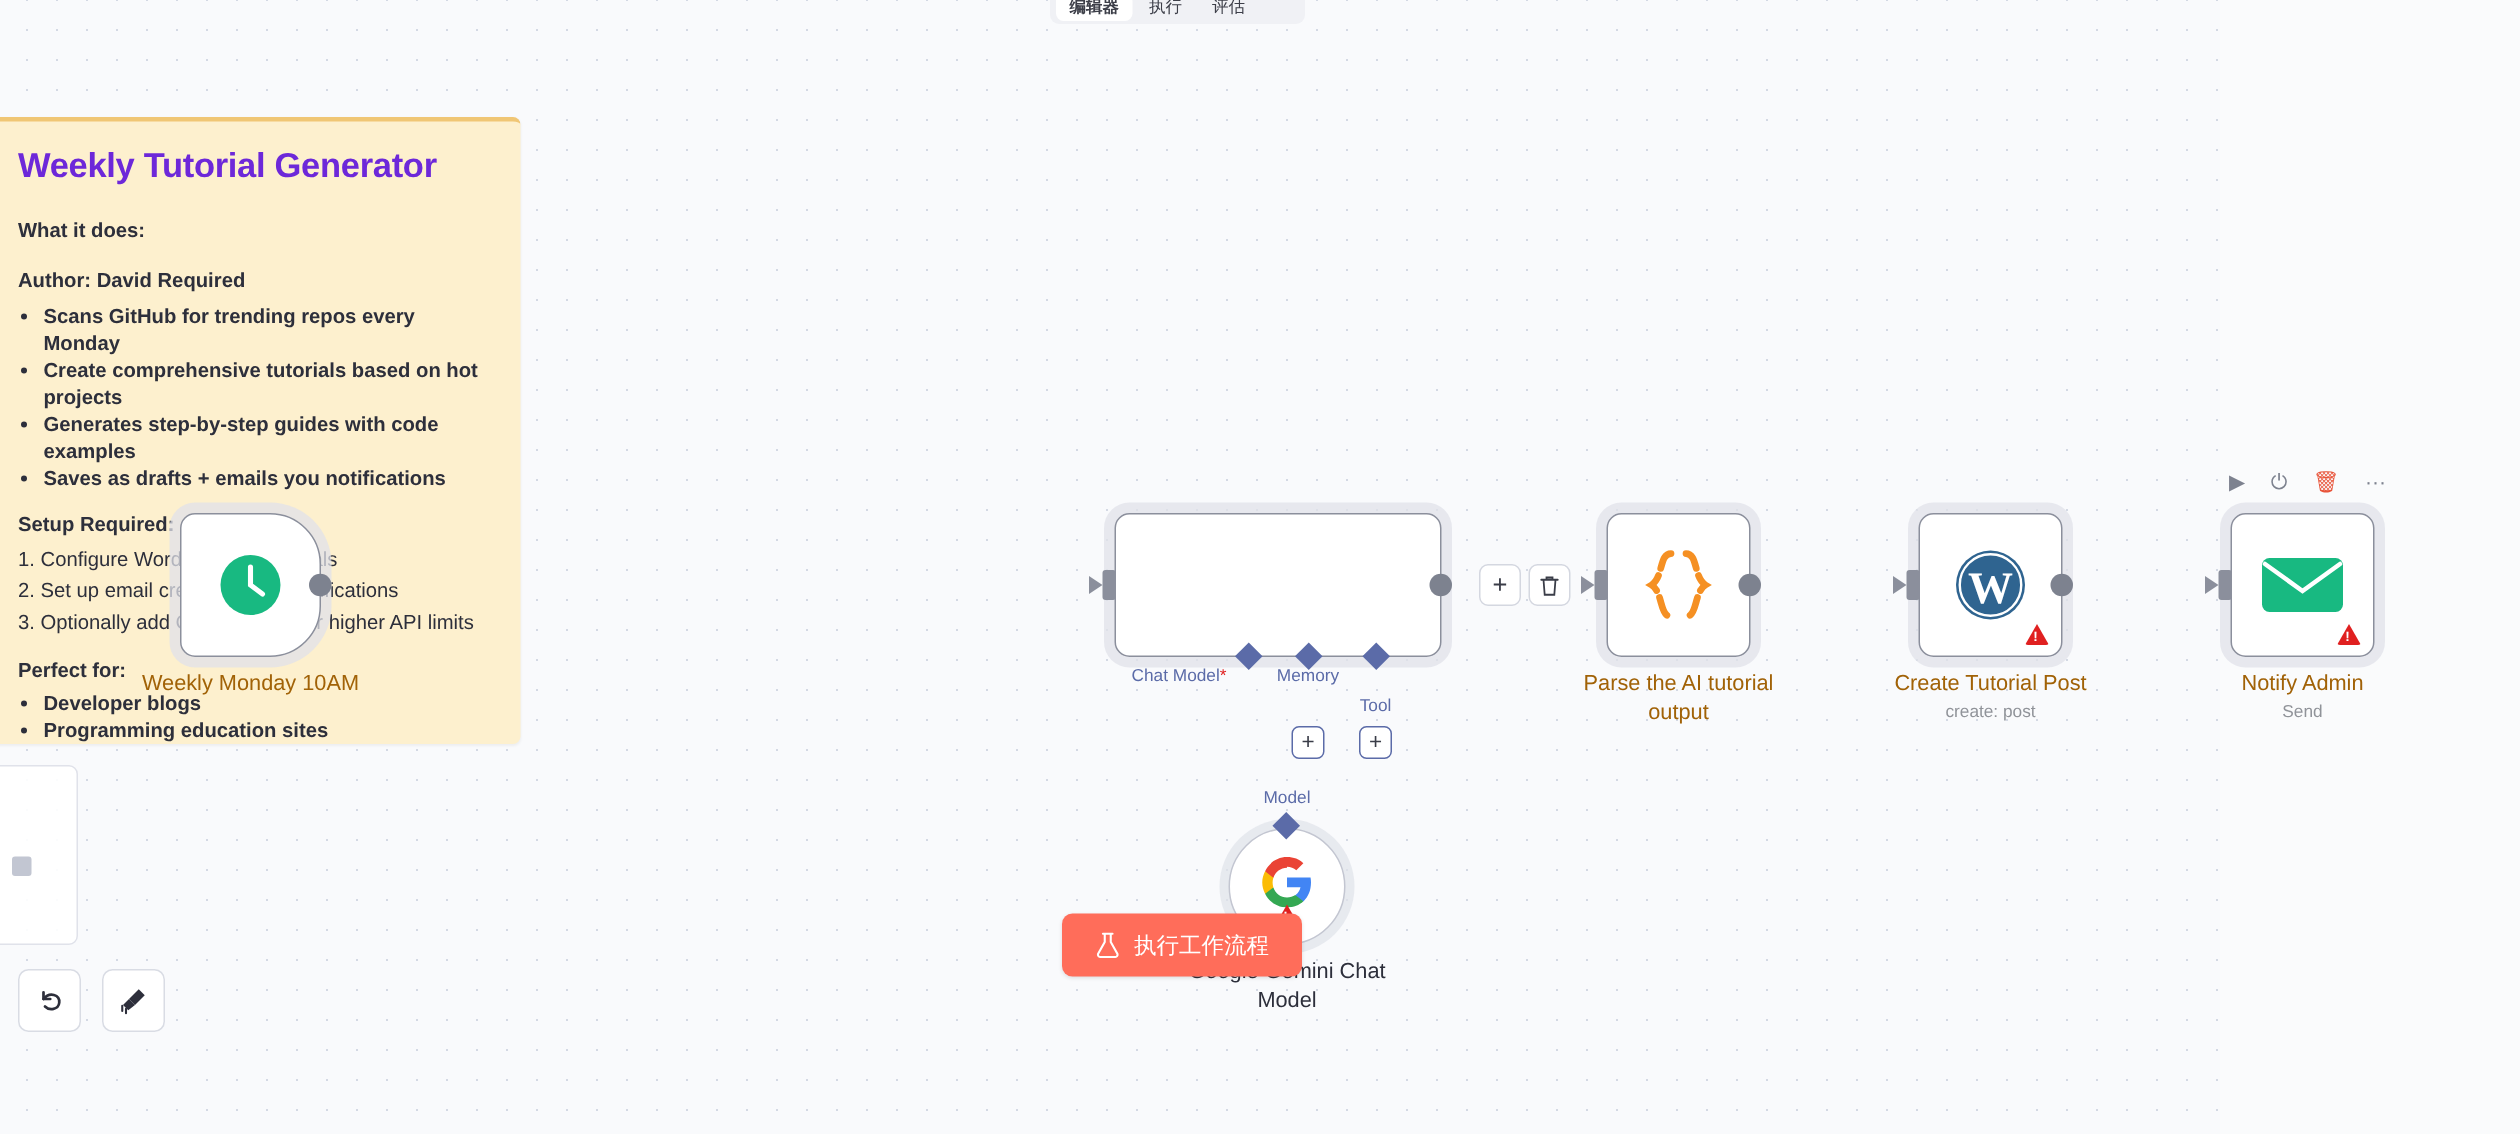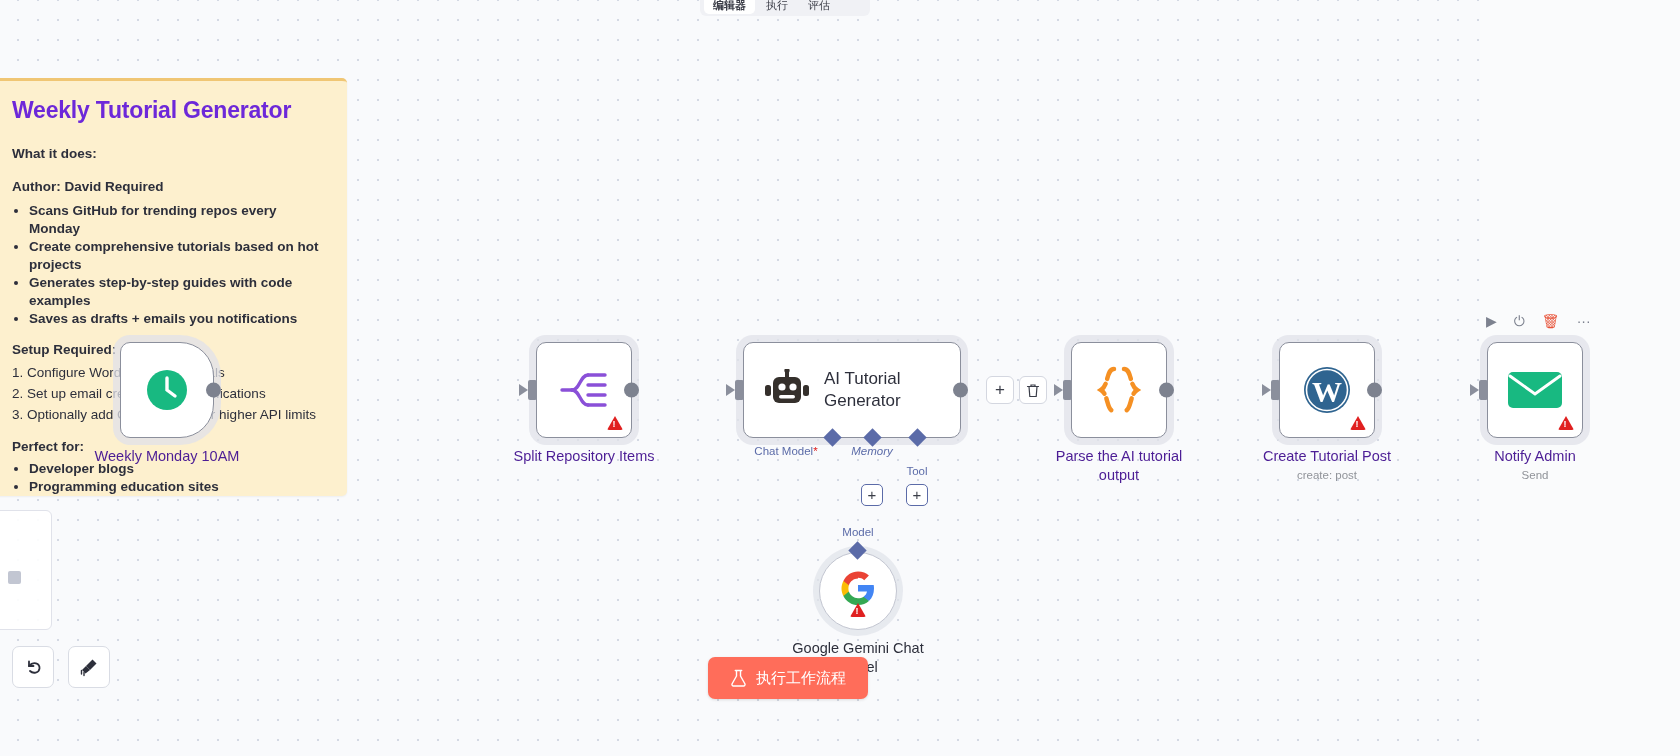--- a/index.html
+++ b/index.html
@@ -76,21 +76,21 @@
     border-radius: 10px;
     z-index: 20;
     display: flex; align-items: center; justify-content: center;
     box-shadow: 0 0 0 7px rgba(224,226,234,.75);
   }
   .node.wide { width: 218px; }
   .node.trigger { border-radius: 10px 34px 34px 10px; width: 94px; }
   .node .nlabel {
     position: absolute;
     top: 104px; left: 50%; transform: translateX(-50%);
-    font-size: 14.5px; color: #4c1d95; white-space: nowrap;
+    font-size: 14.5px; color: #a16207; white-space: nowrap;
     text-align: center; line-height: 19px;
   }
   .node .nsub {
     position: absolute;
     top: 126px; left: 50%; transform: translateX(-50%);
     font-size: 11.5px; color: #909399; white-space: nowrap; text-align: center;
   }
   .node .ntext {
     font-size: 17px; color: #2d2f3b; line-height: 22px;
     text-align: left; max-width: 120px;
@@ -191,21 +191,21 @@
   }
   .ctrlbtn {
     position: absolute; width: 42px; height: 42px;
     background: #fff; border: 1px solid #d9dce4; border-radius: 7px;
     z-index: 40; display: flex; align-items: center; justify-content: center;
     color: #2d2f3b;
   }
 
   
   .execbtn {
-    position: absolute; left: 708px; top: 657px;
+    position: absolute; left: 708px; top: 609px;
     height: 42px; padding: 0 22px;
     background: #ff6d5a; border: none; border-radius: 7px;
     display: flex; align-items: center; gap: 9px;
     color: #fff; font-size: 15px; z-index: 50;
     box-shadow: 0 1px 3px rgba(0,0,0,.12);
     font-family: "Liberation Sans", sans-serif;
   }
 </style>
 </head>
 <body>
@@ -274,61 +274,33 @@
   <div class="node trigger" style="left:120px; top:342px;">
     <svg width="48" height="48" viewBox="0 0 48 48">
       <circle cx="24" cy="24" r="20" fill="#18b981"></circle>
       <path d="M24 12 L24 24 L32 30" stroke="#fff" stroke-width="3.4" fill="none" stroke-linecap="round"></path>
     </svg>
     <div class="port-out"></div>
     <div class="nlabel">Weekly Monday 10AM</div>
   </div>
 
 
-  <div class="node" style="left:536px; top:342px;">
-    <svg width="52" height="44" viewBox="0 0 52 44">
-      <path d="M4 22 L14 22" stroke="#8a50d8" stroke-width="3.4" stroke-linecap="round"></path>
-      <path d="M14 22 C22 22 22 7 30 7" stroke="#8a50d8" stroke-width="3.4" fill="none" stroke-linecap="round"></path>
-      <path d="M14 22 C22 22 22 37 30 37" stroke="#8a50d8" stroke-width="3.4" fill="none" stroke-linecap="round"></path>
-      <line x1="30" y1="7" x2="47" y2="7" stroke="#8a50d8" stroke-width="3.4" stroke-linecap="round"></line>
-      <line x1="30" y1="17" x2="47" y2="17" stroke="#8a50d8" stroke-width="3.4" stroke-linecap="round"></line>
-      <line x1="30" y1="27" x2="47" y2="27" stroke="#8a50d8" stroke-width="3.4" stroke-linecap="round"></line>
-      <line x1="30" y1="37" x2="47" y2="37" stroke="#8a50d8" stroke-width="3.4" stroke-linecap="round"></line>
-    </svg>
-    <div class="port-in"></div>
-    <div class="port-out"></div>
-    <div class="warn"></div>
-    <div class="nlabel">Split Repository Items</div>
-  </div>
 
   <div class="node wide" style="left:743px; top:342px;">
-    <div class="inner">
-      <svg width="46" height="42" viewBox="0 0 46 42">
-        <rect x="9" y="8" width="28" height="26" rx="6" fill="#35302c"></rect>
-        <rect x="1" y="16" width="6" height="11" rx="2.5" fill="#35302c"></rect>
-        <rect x="39" y="16" width="6" height="11" rx="2.5" fill="#35302c"></rect>
-        <rect x="21" y="1" width="4" height="7" fill="#35302c"></rect>
-        <circle cx="23" cy="1.5" r="2.6" fill="#35302c"></circle>
-        <circle cx="18" cy="18" r="3.6" fill="#fff"></circle>
-        <circle cx="29" cy="18" r="3.6" fill="#fff"></circle>
-        <rect x="15" y="26" width="16" height="3.6" rx="1.8" fill="#fff"></rect>
-      </svg>
-      <div class="ntext">AI Tutorial Generator</div>
-    </div>
     <div class="port-in"></div>
     <div class="port-out"></div>
   </div>
 
   <div class="diamond" style="left:826px; top:431px;"></div>
   <div class="sublabel" style="left:786px; top:445px;">
     <span>Chat Model</span><span class="req">*</span>
   </div>
 
   <div class="diamond" style="left:866px; top:431px;"></div>
-  <div class="sublabel" style="left:872px; top:445px;font-style:italic;">Memory</div>
+  <div class="sublabel" style="left:872px; top:445px;">Memory</div>
   <div class="plusbtn" style="left:861px; top:484px;">+</div>
 
   <div class="diamond" style="left:911px; top:431px;"></div>
   <div class="sublabel" style="left:917px; top:445px;margin-top:20px;">Tool</div>
   <div class="plusbtn" style="left:906px; top:484px;">+</div>
 
   <div class="edgebtn" style="left:986px; top:376px;">
     <span style="font-size:17px;color:#3a3d48;line-height:16px;">+</span>
   </div>
   <div class="edgebtn" style="left:1019px; top:376px;">

